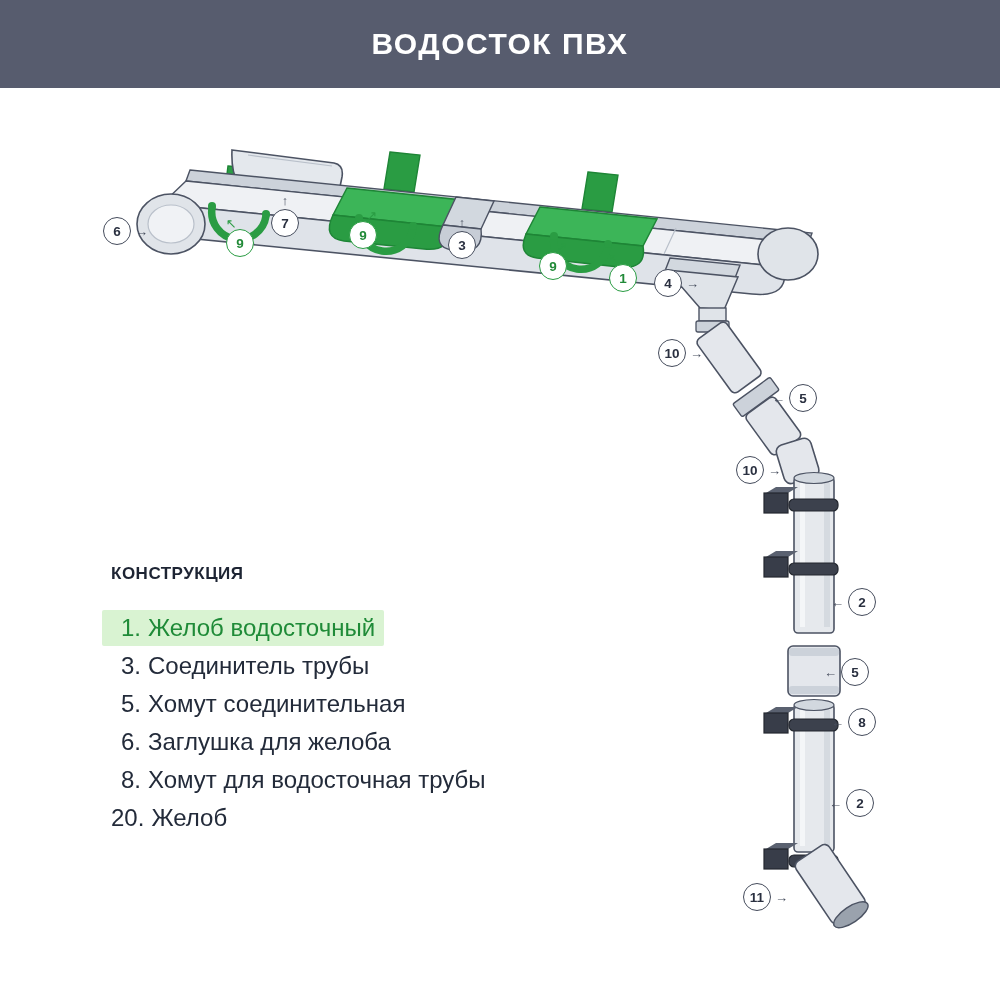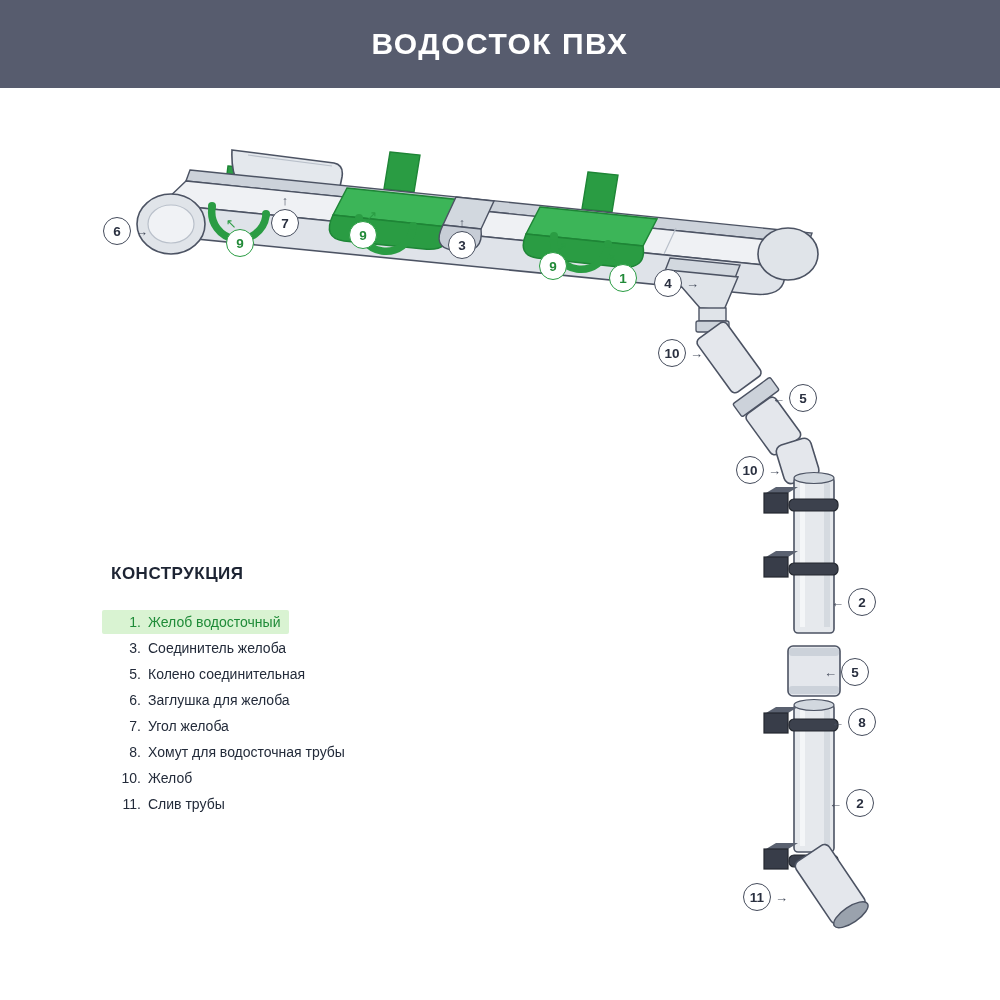--- a/index.html
+++ b/index.html
@@ -26,21 +26,21 @@
   .ar-left  { right:100%; margin-right:4px; top:50%; transform:translateY(-50%); }
   .ar-up    { bottom:100%; margin-bottom:2px; left:50%; transform:translateX(-50%); }
   .ar-up-left  { bottom:96%; right:62%; }
   .ar-up-right { bottom:96%; left:62%; }
 
   
   .legend { position:absolute; left:102px; top:564px; z-index:4; }
   .legend-heading { font-size:17px; font-weight:700; color:#1d2433; letter-spacing:.5px;
                     margin:0 0 26px 9px; }
   .legend ul { list-style:none; margin:0; padding:0; }
-  .legend li { font-size:14px; color:#232b3a; padding:4px 9px; margin-bottom:2px;
+  .legend li { font-size:24px; color:#232b3a; padding:4px 9px; margin-bottom:2px;
                width:max-content; border-radius:2px; }
   .legend li.highlight { background:#d9f3d2; color:#1f8b38; }
   .legend .num { display:inline-block; min-width:30px; text-align:right; margin-right:7px; }
 </style>
 </head>
 <body>
 
 <div class="page">
 
   <div class="header">
@@ -236,36 +236,30 @@
     <span class="bubble">11</span>
   </div>
 
   <div class="legend">
     <div class="legend-heading">КОНСТРУКЦИЯ</div>
     <ul>
       <li class="highlight">
         <span class="num">1.</span><span>Желоб водосточный</span>
       </li>
       <li>
-        <span class="num">3.</span><span>Соединитель желоба</span>
-      </li>
-      <li>
-        <span class="num">5.</span><span>Колено соединительная</span>
+        <span class="num">3.</span><span>Соединитель трубы</span>
+      </li>
+      <li>
+        <span class="num">5.</span><span>Хомут соединительная</span>
       </li>
       <li>
         <span class="num">6.</span><span>Заглушка для желоба</span>
       </li>
       <li>
-        <span class="num">7.</span><span>Угол желоба</span>
-      </li>
-      <li>
         <span class="num">8.</span><span>Хомут для водосточная трубы</span>
       </li>
       <li>
-        <span class="num">10.</span><span>Желоб</span>
-      </li>
-      <li>
-        <span class="num">11.</span><span>Слив трубы</span>
+        <span class="num">20.</span><span>Желоб</span>
       </li>
     </ul>
   </div>
 
 </div>
 
 </body></html>

